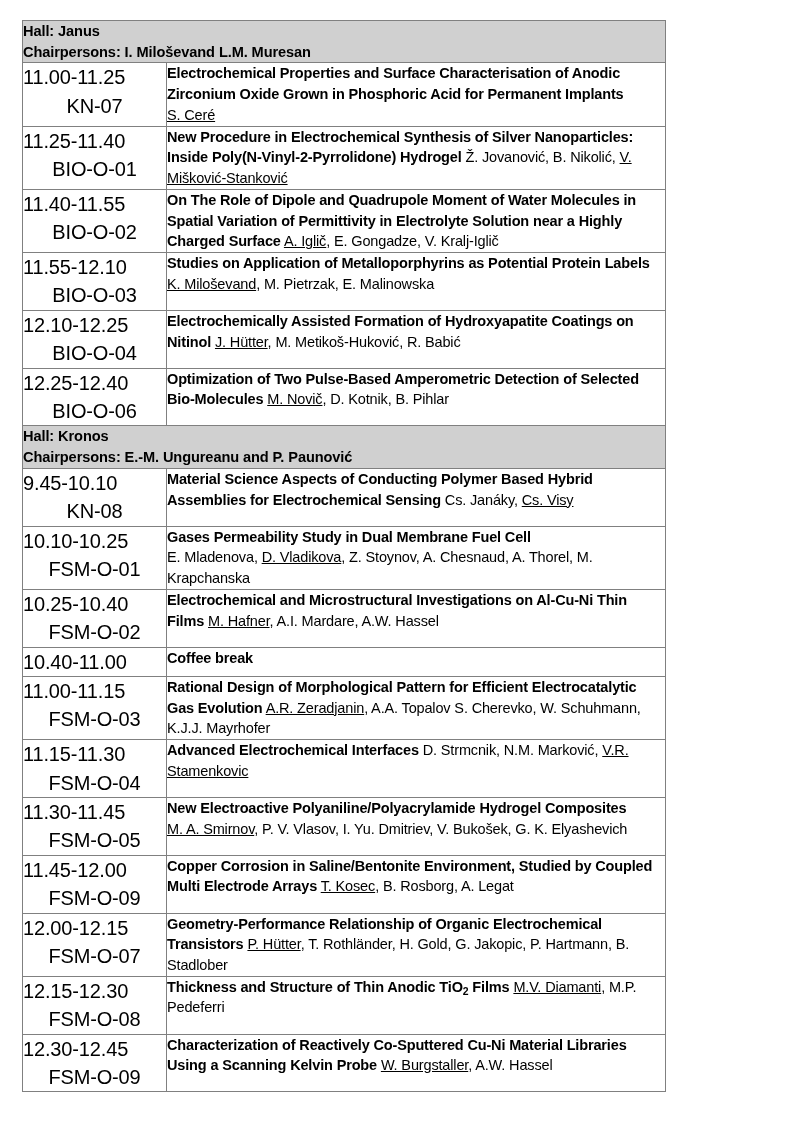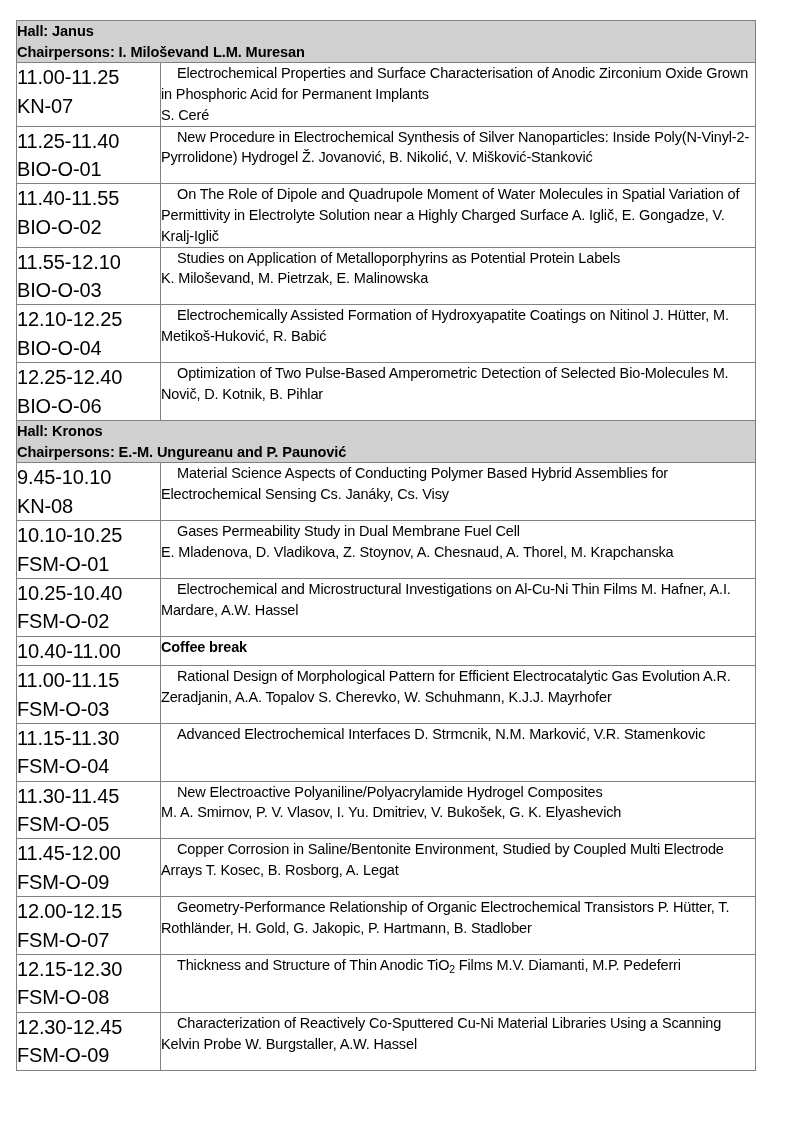--- a/index.html
+++ b/index.html
@@ -10,23 +10,23 @@
   body {
     width: 800px;
     height: 1132px;
     font-family: "Liberation Sans", sans-serif;
     color: #000000;
     -webkit-font-smoothing: antialiased;
   }
 
   #schedule-table {
     position: absolute;
-    left: 16px;
+    left: 22px;
     top: 20px;
-    width: 740px;
+    width: 644px;
     border-collapse: collapse;
     table-layout: fixed;
   }
 
   #schedule-table td {
     border: 1px solid #808080;
     vertical-align: top;
     padding: 0;
   }
 
@@ -52,37 +52,38 @@
   .time-cell {
     width: 144px;
     padding: 7px 6px 8px 10px;
     font-size: 20px;
     line-height: 1.42;
     letter-spacing: -0.15px;
     white-space: nowrap;
   }
   .time-cell .code {
     display: block;
+    text-align: center;
   }
 
   .detail-cell {
     padding: 7px 8px 8px 10px;
     font-size: 14.5px;
     line-height: 1.43;
     letter-spacing: -0.15px;
   }
 
   .ttl {
-    font-weight: normal;
-    margin-left: 16px;
+    font-weight: bold;
   }
   .auth {
     font-weight: normal;
   }
   .pres {
+    text-decoration: underline;
   }
   .authors-block {
     display: block;
     font-weight: normal;
   }
   .plain {
     font-weight: bold;
   }
   sub {
     font-size: 0.72em;

